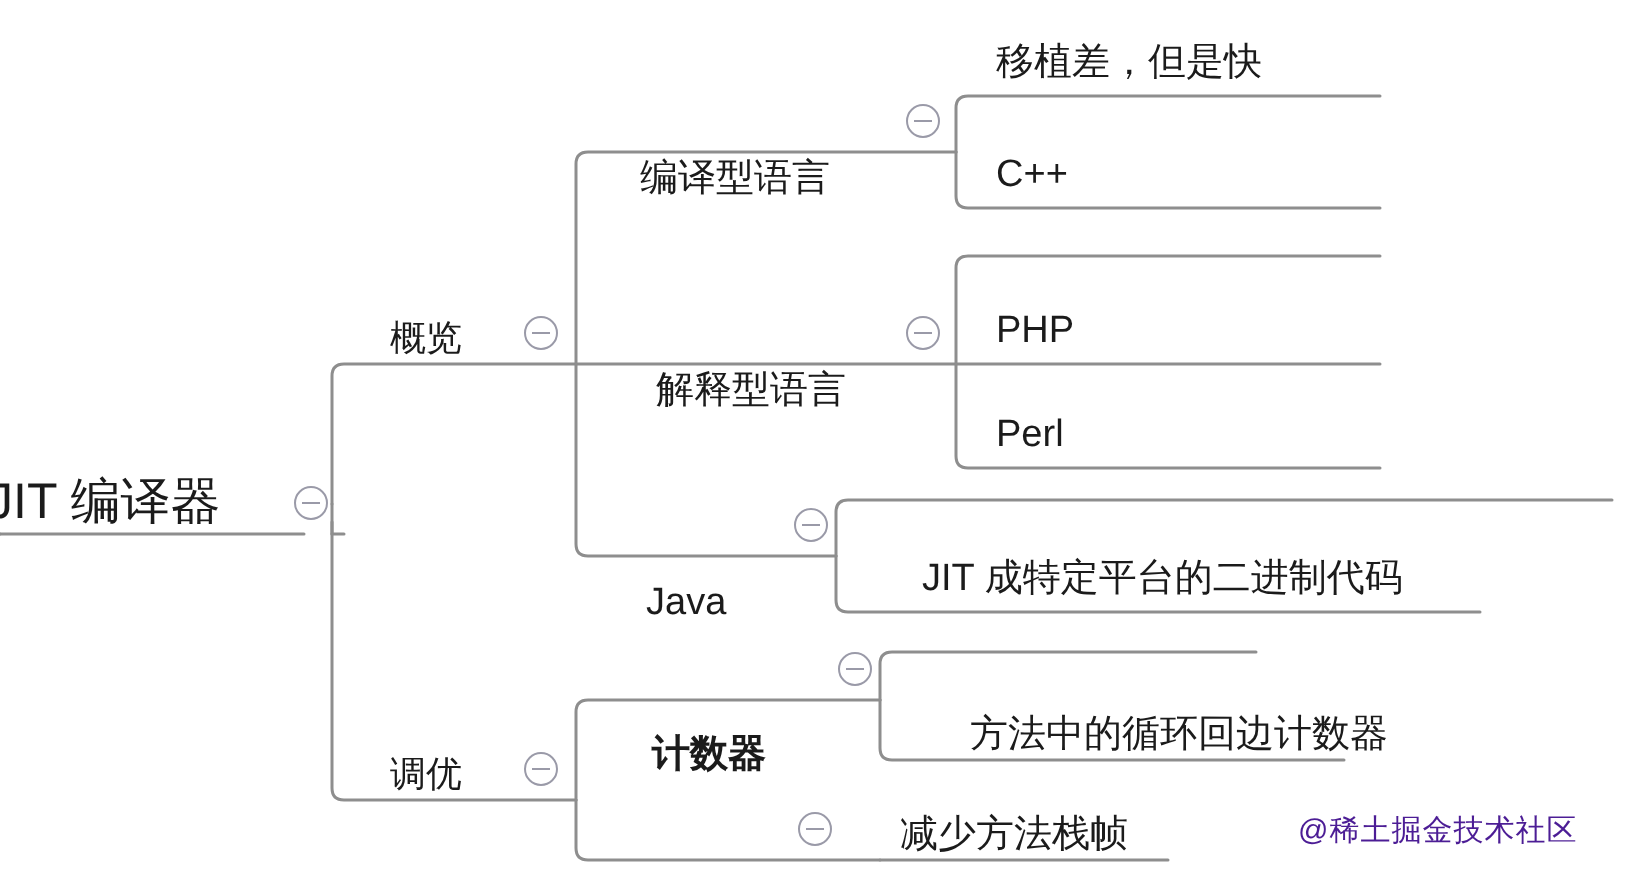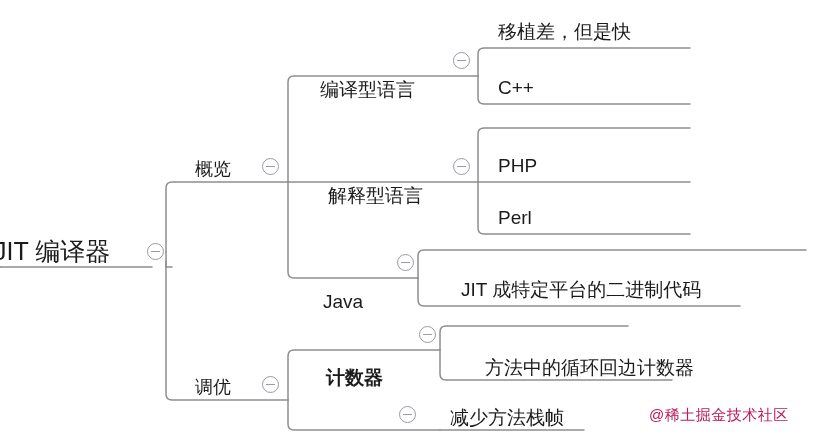--- a/index.html
+++ b/index.html
@@ -54,21 +54,21 @@
     position: absolute;
     left: 3px;
     right: 3px;
     top: 50%;
     height: 1.4px;
     margin-top: -0.7px;
     background: #9a9aa8;
   }
   .watermark {
     position: absolute;
-    color: #be185d;
+    color: #4c1d95;
     font-size: 15px;
     white-space: nowrap;
     letter-spacing: 0.5px;
   }
 </style>
 </head>
 <body>
 
 <div id="mindmap">
 

